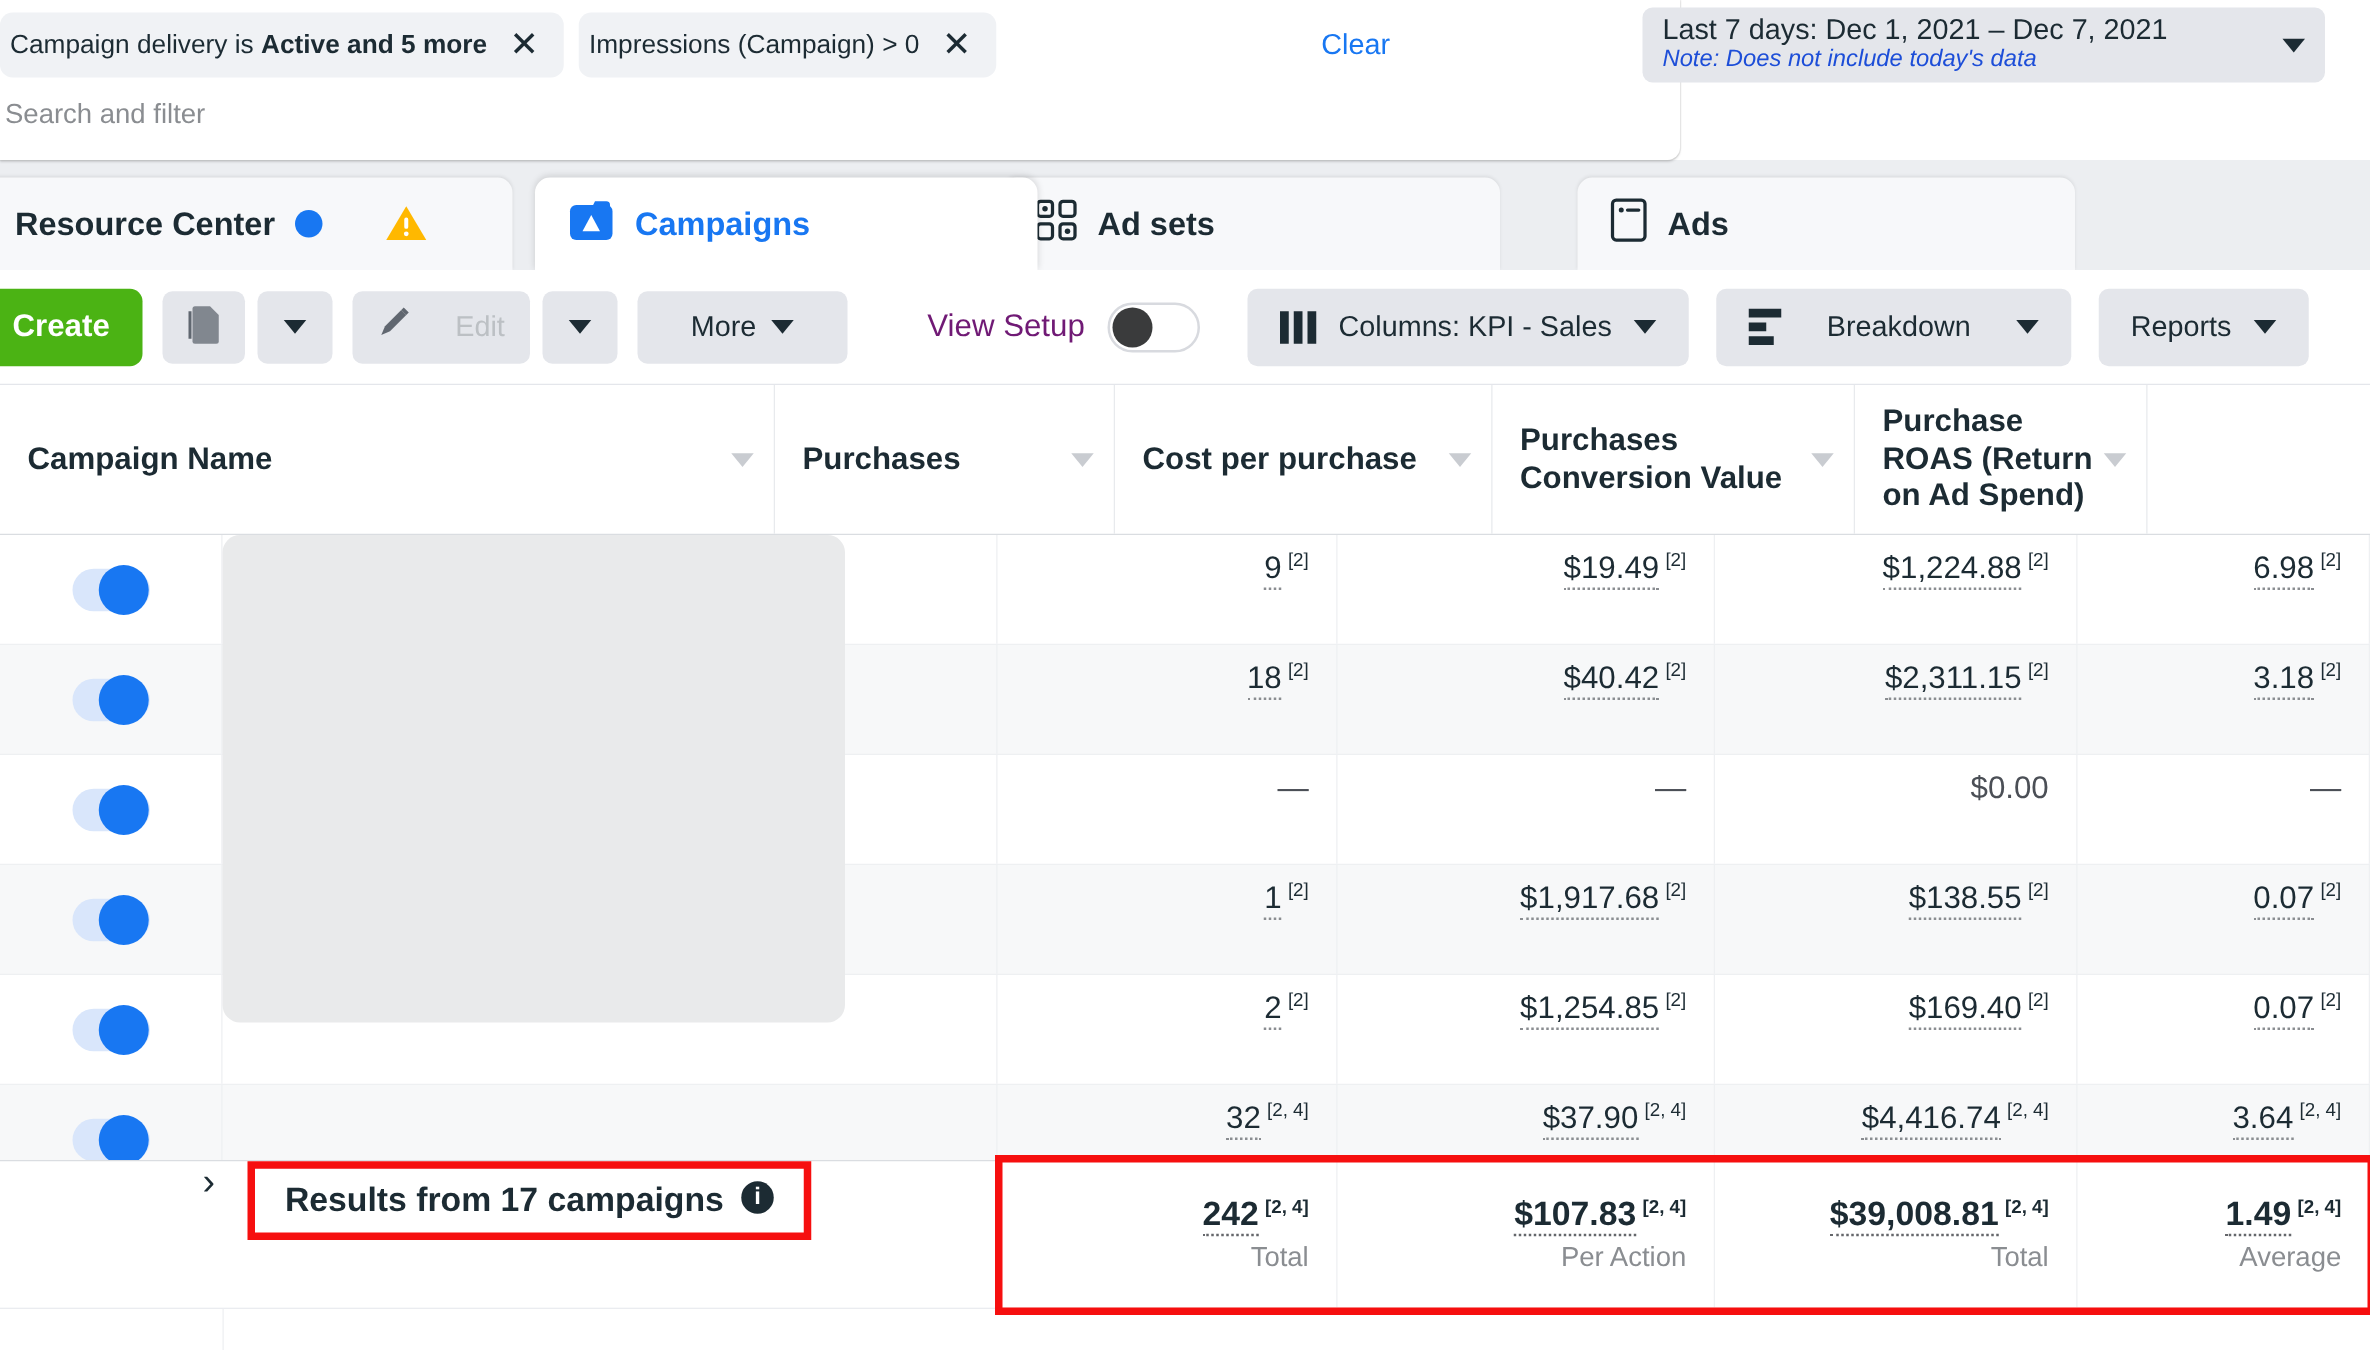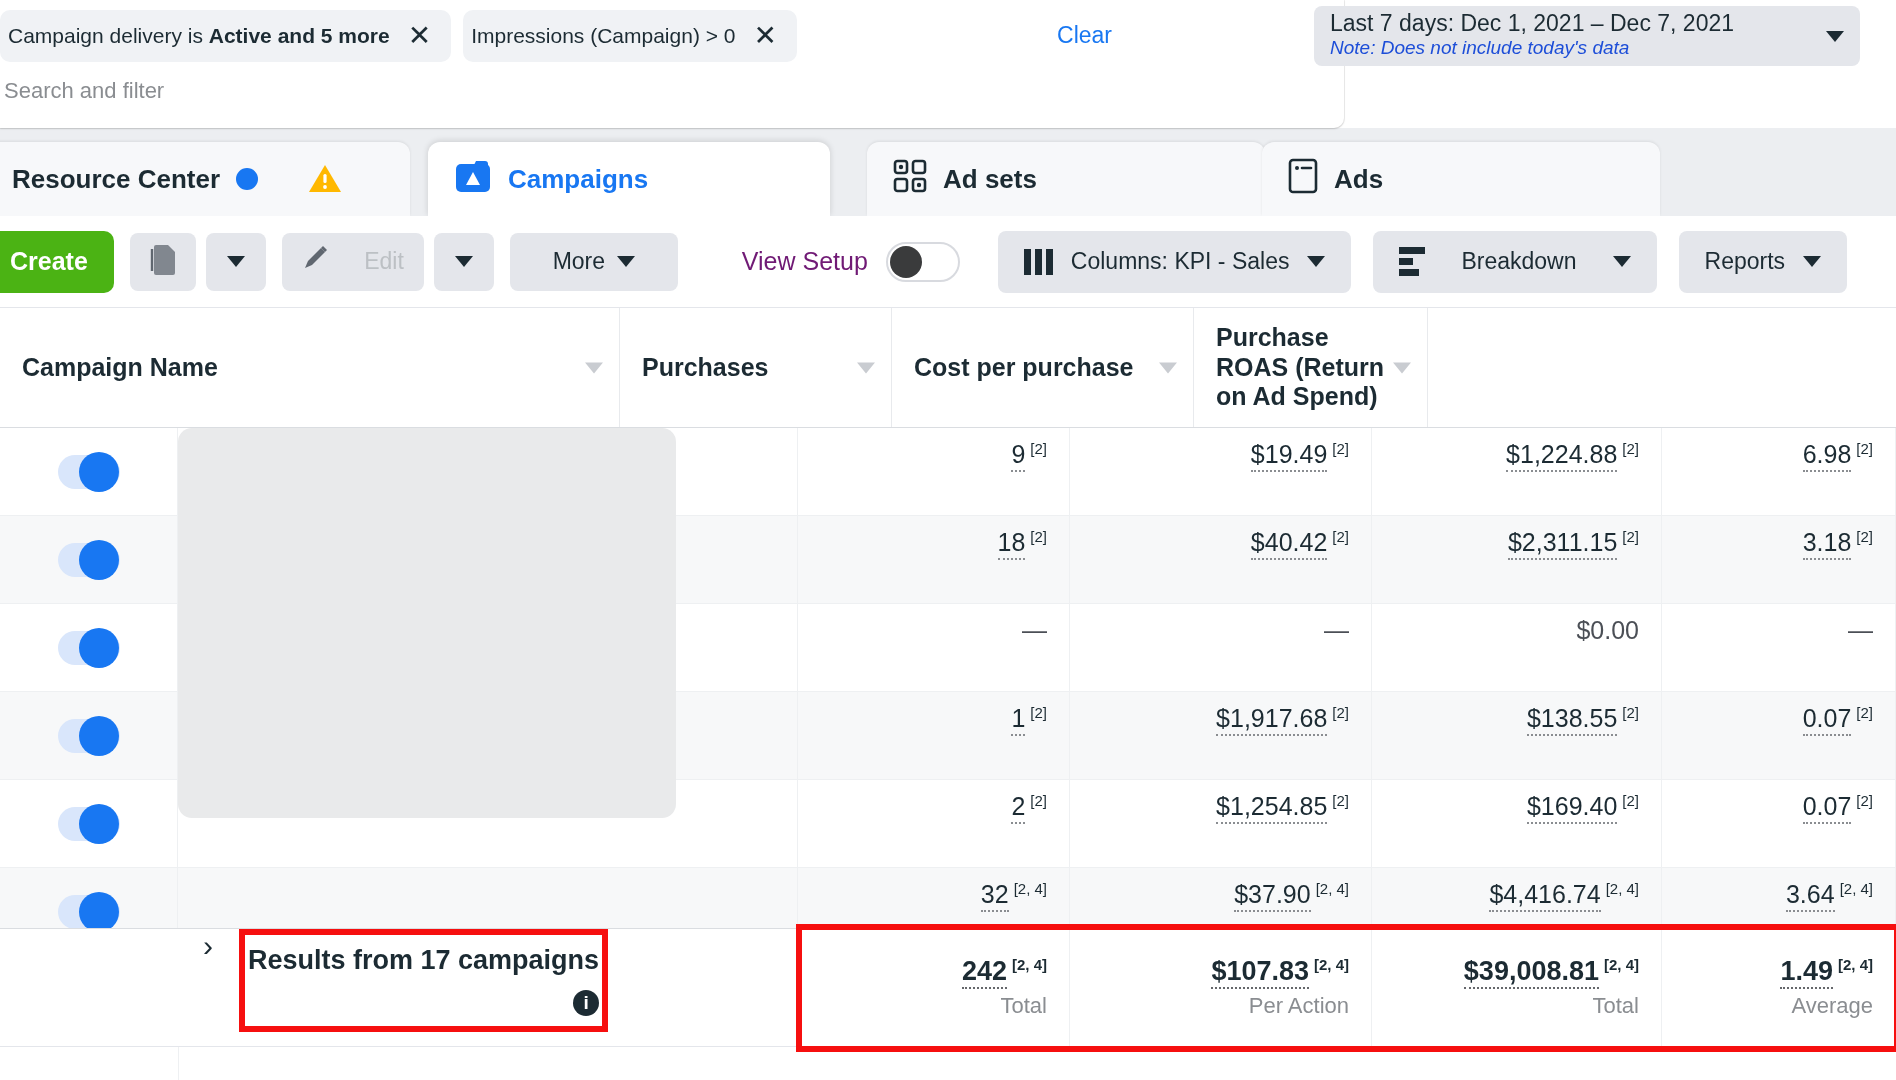--- a/index.html
+++ b/index.html
@@ -68,21 +68,21 @@
     position: absolute; bottom: 0; height: 74px;
     border-top-left-radius: 12px; border-top-right-radius: 12px;
     display: flex; align-items: center; gap: 16px; padding: 0 26px;
     font-size: 26px; font-weight: 700; color: #1c2b33;
     background: #f7f8fa; box-shadow: 0 -1px 3px rgba(0,0,0,.08);
     cursor: pointer;
   }
   .tab.active { background: #fff; color: #1877f2; z-index: 3; box-shadow: 0 -1px 6px rgba(0,0,0,.14); }
   .tab-resource { left: -14px; width: 424px; }
   .tab-campaigns { left: 428px; width: 402px; }
-  .tab-adsets   { left: 867px; width: 398px; }
+  .tab-adsets   { left: 802px; width: 398px; }
   .tab-ads      { left: 1262px; width: 398px; }
   .bluedot { width: 22px; height: 22px; border-radius: 50%; background: #1877f2; }
   .warn-tri { width: 34px; height: 30px; position: relative; }
 
   
   .toolbar {
     position: absolute; left: 0; top: 216px; width: 1896px; height: 92px;
     background: #fff; display: flex; align-items: center; padding-left: 0;
     border-bottom: 1px solid #e4e6eb; z-index: 4;
   }
@@ -173,23 +173,23 @@
     display: flex; flex-direction: column; align-items: flex-end;
     justify-content: center; padding: 0 22px; gap: 6px;
     border-right: 1px solid #eef0f2;
   }
   .totcell.lead { align-items: flex-start; justify-content: center; flex-direction: row; gap: 26px; }
   .totval { font-size: 27px; font-weight: 700; color: #1c2b33; white-space: nowrap; }
   .totval .dval { border-bottom: 2px dotted #65676b; }
   .totsub { font-size: 22px; color: #8a8d91; }
   .chev { font-size: 30px; color: #1c2b33; font-weight: 400; cursor: pointer; }
   .resbox {
-    display: inline-flex; align-items: flex-end; gap: 14px;
+    display: inline-flex; align-items: flex-start; gap: 14px;
     font-size: 27px; font-weight: 700; color: #1c2b33;
-    border: 6px solid #f60f0f; padding: 10px 3px; background: #fff; flex-direction: column;
+    border: 6px solid #f60f0f; padding: 10px 24px; background: #fff;
   }
   .infoi {
     width: 26px; height: 26px; border-radius: 50%; background: #1c2b33;
     color: #fff; font-size: 19px; font-weight: 700; display: inline-flex;
     align-items: center; justify-content: center; font-style: normal;
   }
   .redhi {
     position: absolute; left: 796px; bottom: 28px;
     width: 1104px; height: 128px; border: 6px solid #f60f0f;
     pointer-events: none; z-index: 9;
@@ -349,20 +349,24 @@
         <span class="hcaret"></span>
       </div>
       <div class="th c-num">
         <span>Purchases</span>
         <span class="hcaret"></span>
       </div>
       <div class="th c-cpp">
         <span>Cost per purchase</span>
         <span class="hcaret"></span>
       </div>
+      <div class="th c-pcv">
+        <span>Purchases Conversion Value</span>
+        <span class="hcaret"></span>
+      </div>
       <div class="th c-roas">
         <span>Purchase ROAS (Return on Ad Spend)</span>
         <span class="hcaret"></span>
       </div>
     </div>
 
     <div class="bodywrap">
       <div id="rows">
           <div class="trow">
             <div class="tcell offon c-offon">

